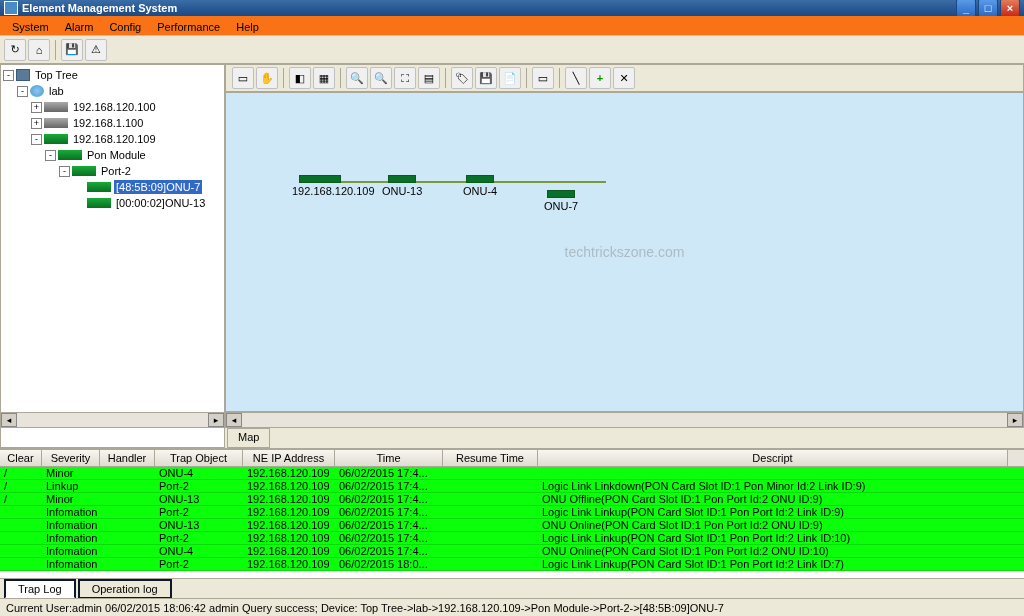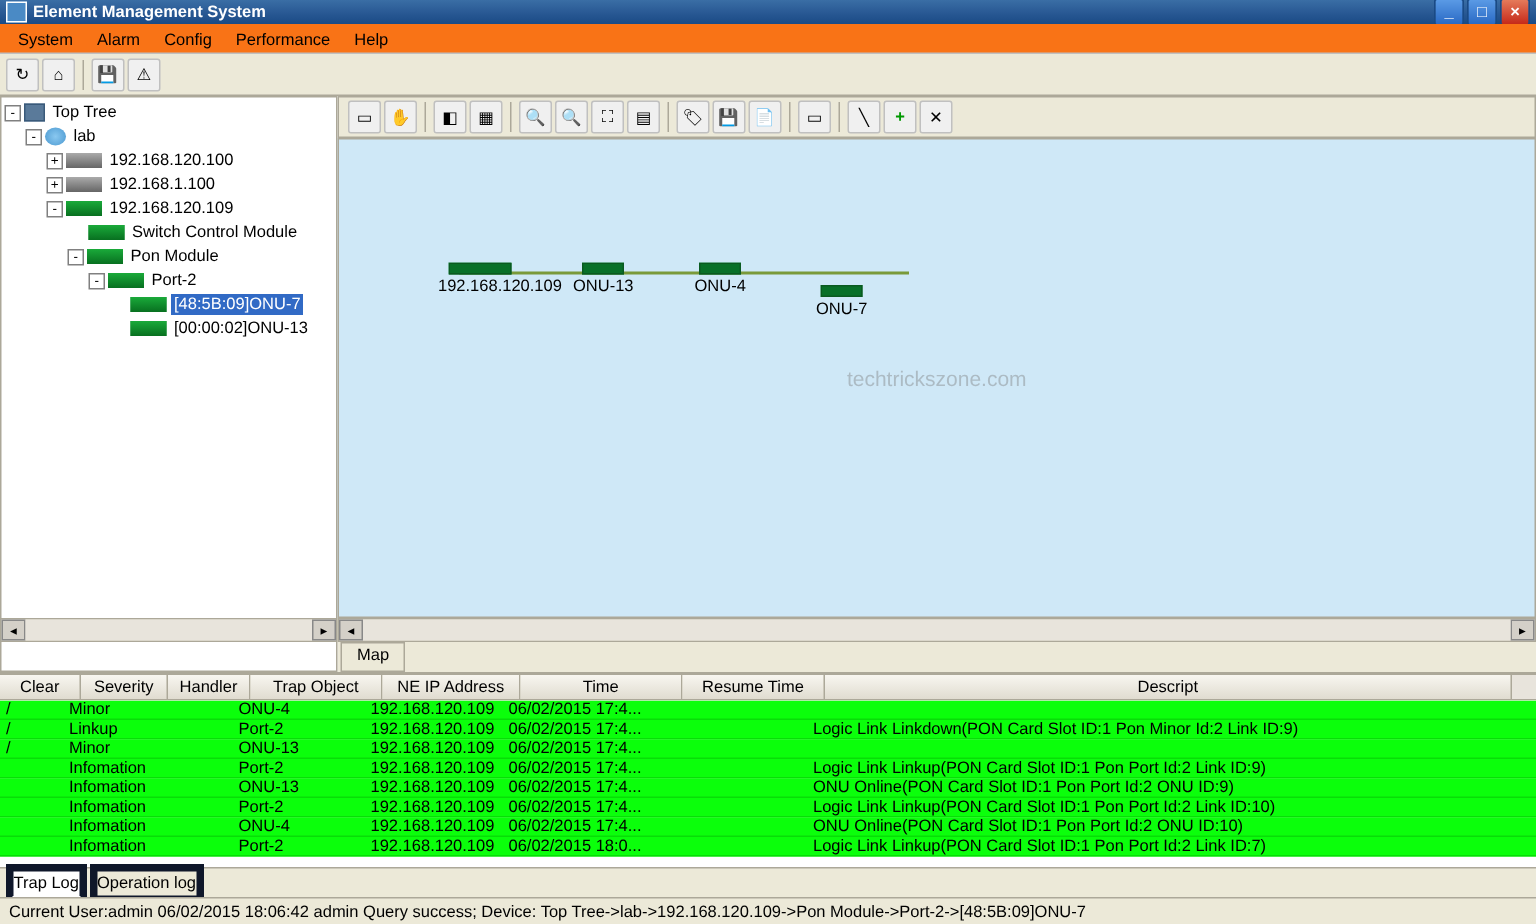--- a/index.html
+++ b/index.html
@@ -48,21 +48,21 @@
 
 .log-pane { height: 130px; display: flex; flex-direction: column; border-top: 2px solid #aca899; }
 .log-header { display: flex; background: #ece9d8; border-bottom: 1px solid #aca899; }
 .log-header .col { border-right: 1px solid #aca899; padding: 2px 4px; text-align: center; overflow: hidden; background:linear-gradient(#f8f6f0,#e0dcd0);}
 .log-body { flex: 1; overflow: auto; background: #fff; }
 .log-row { display: flex; background: #0bff0b; border-bottom: 1px solid #08dd08; color: #000; height: 13px; font-size: 10px; }
 .log-row .cell { padding: 0 4px; overflow: hidden; white-space: nowrap; }
 .vscroll { width:16px; background:#e8e4dc; }
 
 .bottom-tabs { background: #ece9d8; height: 20px; display: flex; align-items: center; padding: 0 4px; border-top: 1px solid #aca899; }
-.btab { border: 5px solid #0f172a; padding: 2px 0; margin-right: 2px; background: #ece9d8; }
+.btab { border: 2px solid #0f172a; padding: 2px 12px; margin-right: 2px; background: #ece9d8; }
 .btab.active { background: #fff; border-bottom-color: #fff; }
 
 .statusbar { height: 18px; background: #ece9d8; border-top: 1px solid #aca899; padding: 2px 6px; font-size: 10px; display: flex; align-items: center; }
 </style>
 </head>
 <body>
 
 <div class="titlebar">
   <div class="app-icon"></div>
   <div class="title">Element Management System</div>
@@ -114,25 +114,20 @@
         <span class="nicon host"></span>
         <span class="node-label">192.168.1.100</span>
       </div>
       <div class="node">
         <span class="indent" style="width:28px"></span>
         <span class="expander">-</span>
         <span class="nicon green"></span>
         <span class="node-label">192.168.120.109</span>
       </div>
       <div class="node">
-        <span class="indent" style="width:56px"></span>
-        <span class="nicon green"></span>
-        <span class="node-label">Switch Control Module</span>
-      </div>
-      <div class="node">
         <span class="indent" style="width:42px"></span>
         <span class="expander">-</span>
         <span class="nicon green"></span>
         <span class="node-label">Pon Module</span>
       </div>
       <div class="node">
         <span class="indent" style="width:56px"></span>
         <span class="expander">-</span>
         <span class="nicon green"></span>
         <span class="node-label">Port-2</span>
@@ -206,21 +201,21 @@
 
 <div class="hscroll" style="width:225px;margin-top:-36px;position:relative;z-index:2">
  <div class="arrow">◂</div>
  <div class="track"></div>
  <div class="arrow">▸</div>
 </div>
 <div style="height:20px"></div>
 
 <div class="log-pane">
   <div class="log-header">
-    <div class="col" style="width:54px">Clear</div>
+    <div class="col" style="width:42px">Clear</div>
     <div class="col" style="width:58px">Severity</div>
     <div class="col" style="width:55px">Handler</div>
     <div class="col" style="width:88px">Trap Object</div>
     <div class="col" style="width:92px">NE IP Address</div>
     <div class="col" style="width:108px">Time</div>
     <div class="col" style="width:95px">Resume Time</div>
     <div class="col" style="flex:1">Descript</div>
     <div class="vscroll"></div>
   </div>
   <div class="log-body" id="log-body">
@@ -244,20 +239,21 @@
         <div class="cell" style="flex: 1 1 0%;">Logic Link Linkdown(PON Card Slot ID:1  Pon Minor Id:2  Link ID:9)</div>
       </div>
       <div class="log-row">
         <div class="cell" style="width: 42px;">/</div>
         <div class="cell" style="width: 58px;">Minor</div>
         <div class="cell" style="width: 55px;"></div>
         <div class="cell" style="width: 88px;">ONU-13</div>
         <div class="cell" style="width: 92px;">192.168.120.109</div>
         <div class="cell" style="width: 108px;">06/02/2015 17:4...</div>
         <div class="cell" style="width: 95px;"></div>
+        <div class="cell" style="flex: 1 1 0%;">ONU Offline(PON Card Slot ID:1  Pon Port Id:2  ONU ID:9)</div>
       </div>
       <div class="log-row">
         <div class="cell" style="width: 42px;"></div>
         <div class="cell" style="width: 58px;">Infomation</div>
         <div class="cell" style="width: 55px;"></div>
         <div class="cell" style="width: 88px;">Port-2</div>
         <div class="cell" style="width: 92px;">192.168.120.109</div>
         <div class="cell" style="width: 108px;">06/02/2015 17:4...</div>
         <div class="cell" style="width: 95px;"></div>
         <div class="cell" style="flex: 1 1 0%;">Logic Link Linkup(PON Card Slot ID:1  Pon Port Id:2  Link ID:9)</div>

